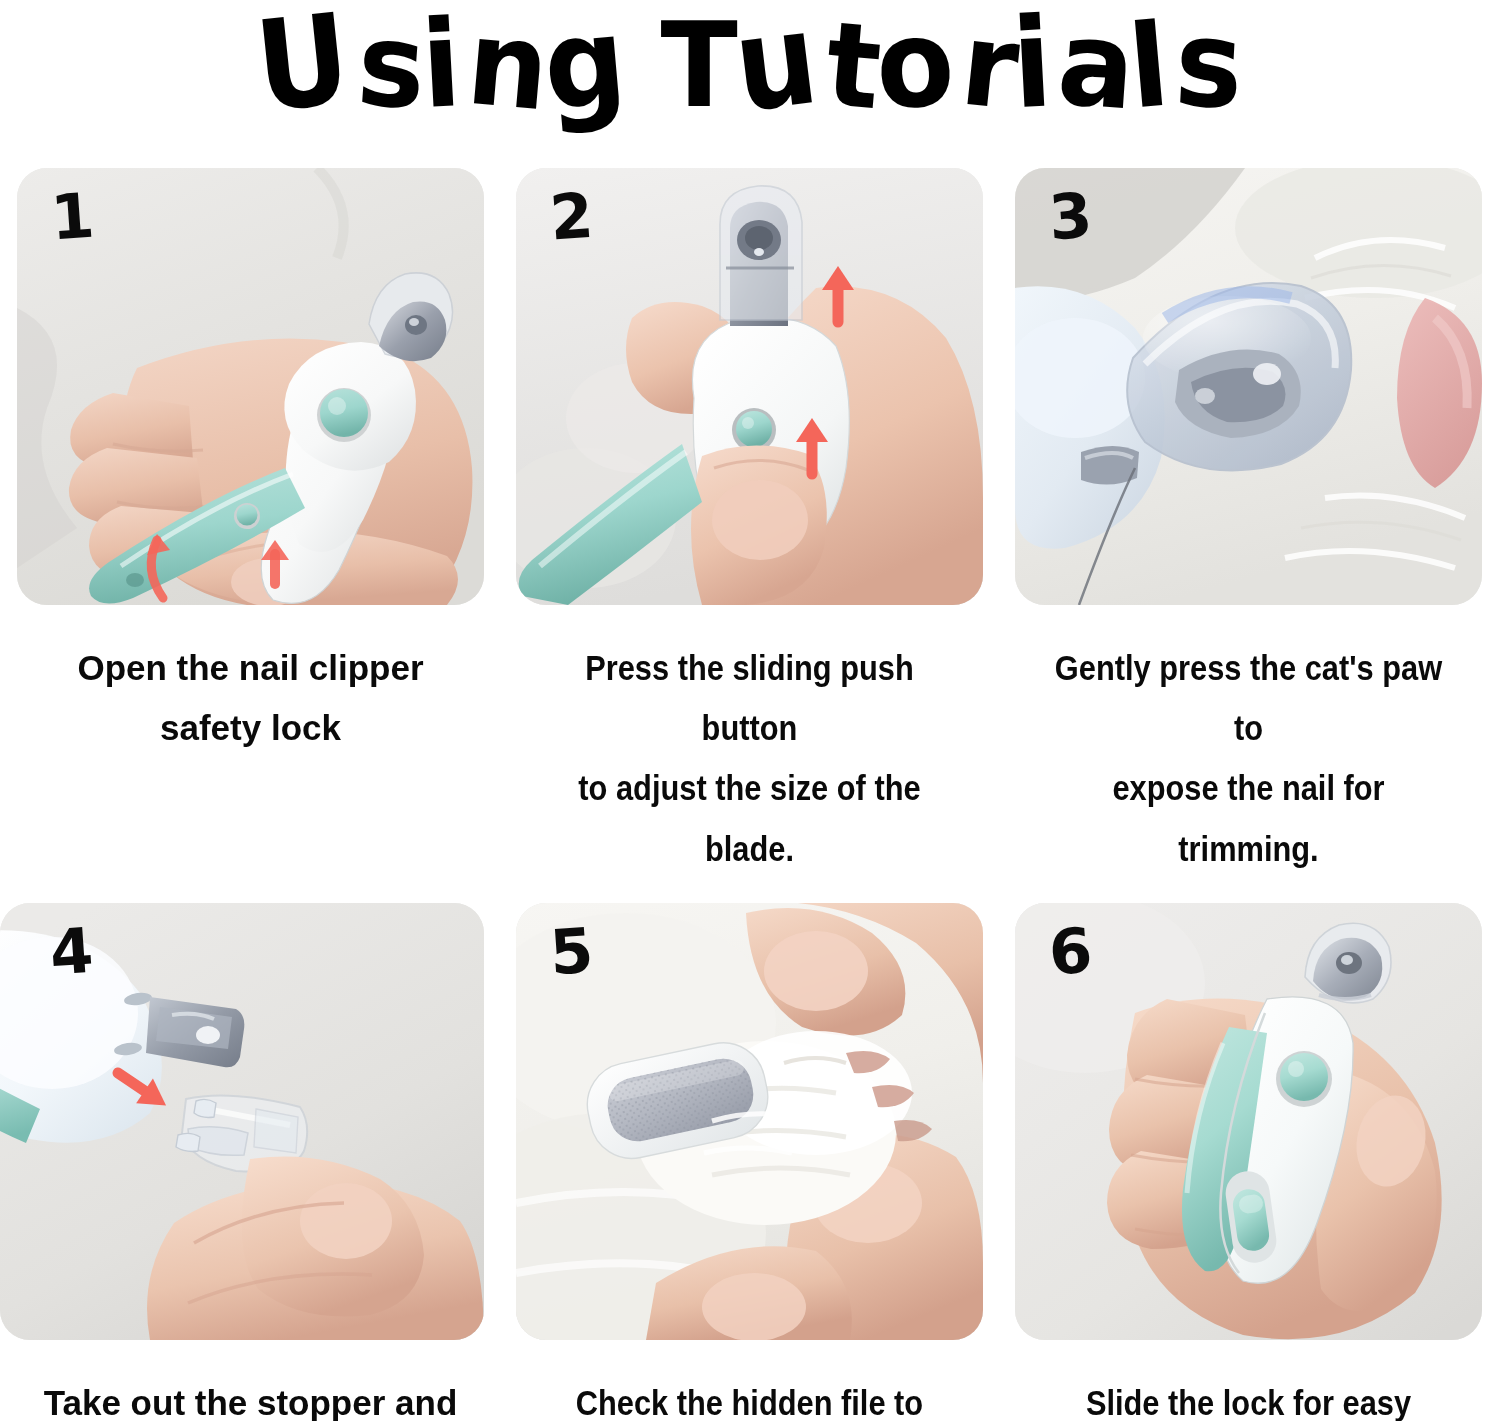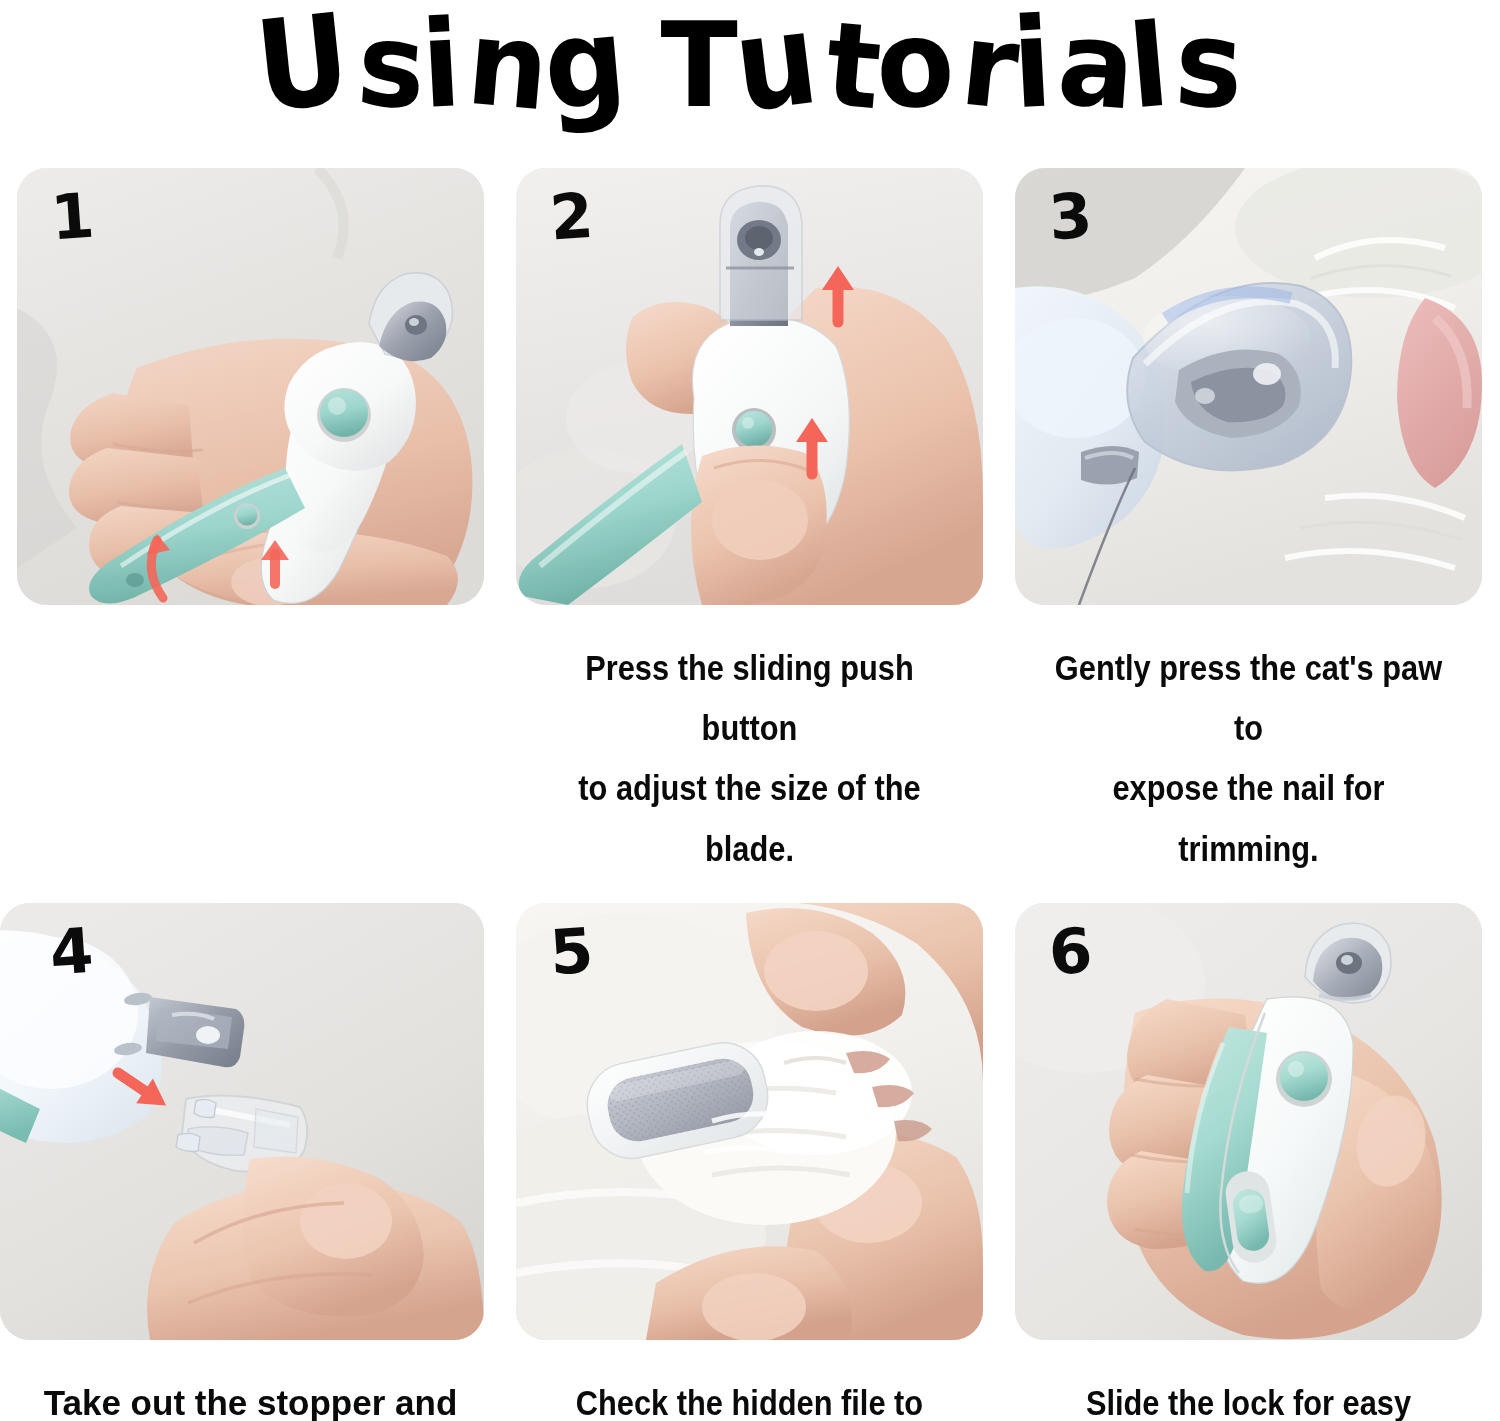--- a/index.html
+++ b/index.html
@@ -198,20 +198,24 @@
             <path d="M140 366 l13 16 l-23 5 z" fill="#f4665a" opacity="0.9"></path>
           </g>
 
           <g transform="translate(258,372)">
             <path d="M0 44 L0 14" stroke="#f4665a" stroke-width="10" fill="none" stroke-linecap="round" opacity="0.9"></path>
             <path d="M0 0 l14 20 l-28 0 z" fill="#f4665a" opacity="0.9"></path>
           </g>
         </svg>
       </div>
     </div>
+    <div class="caption">
+      <span class="l">Open the nail clipper</span>
+      <span class="l">safety lock</span>
+    </div>
   </div>
 
   <div class="cell">
     <div class="photo">
       <div class="stepnum">2</div>
       <div class="scene">
         <svg class="sv" viewBox="0 0 467 437" preserveAspectRatio="xMidYMid slice">
           <defs>
             <linearGradient id="bg2" x1="0" y1="0" x2="0.2" y2="1">
               <stop offset="0" stop-color="#f1f0ef"></stop>

